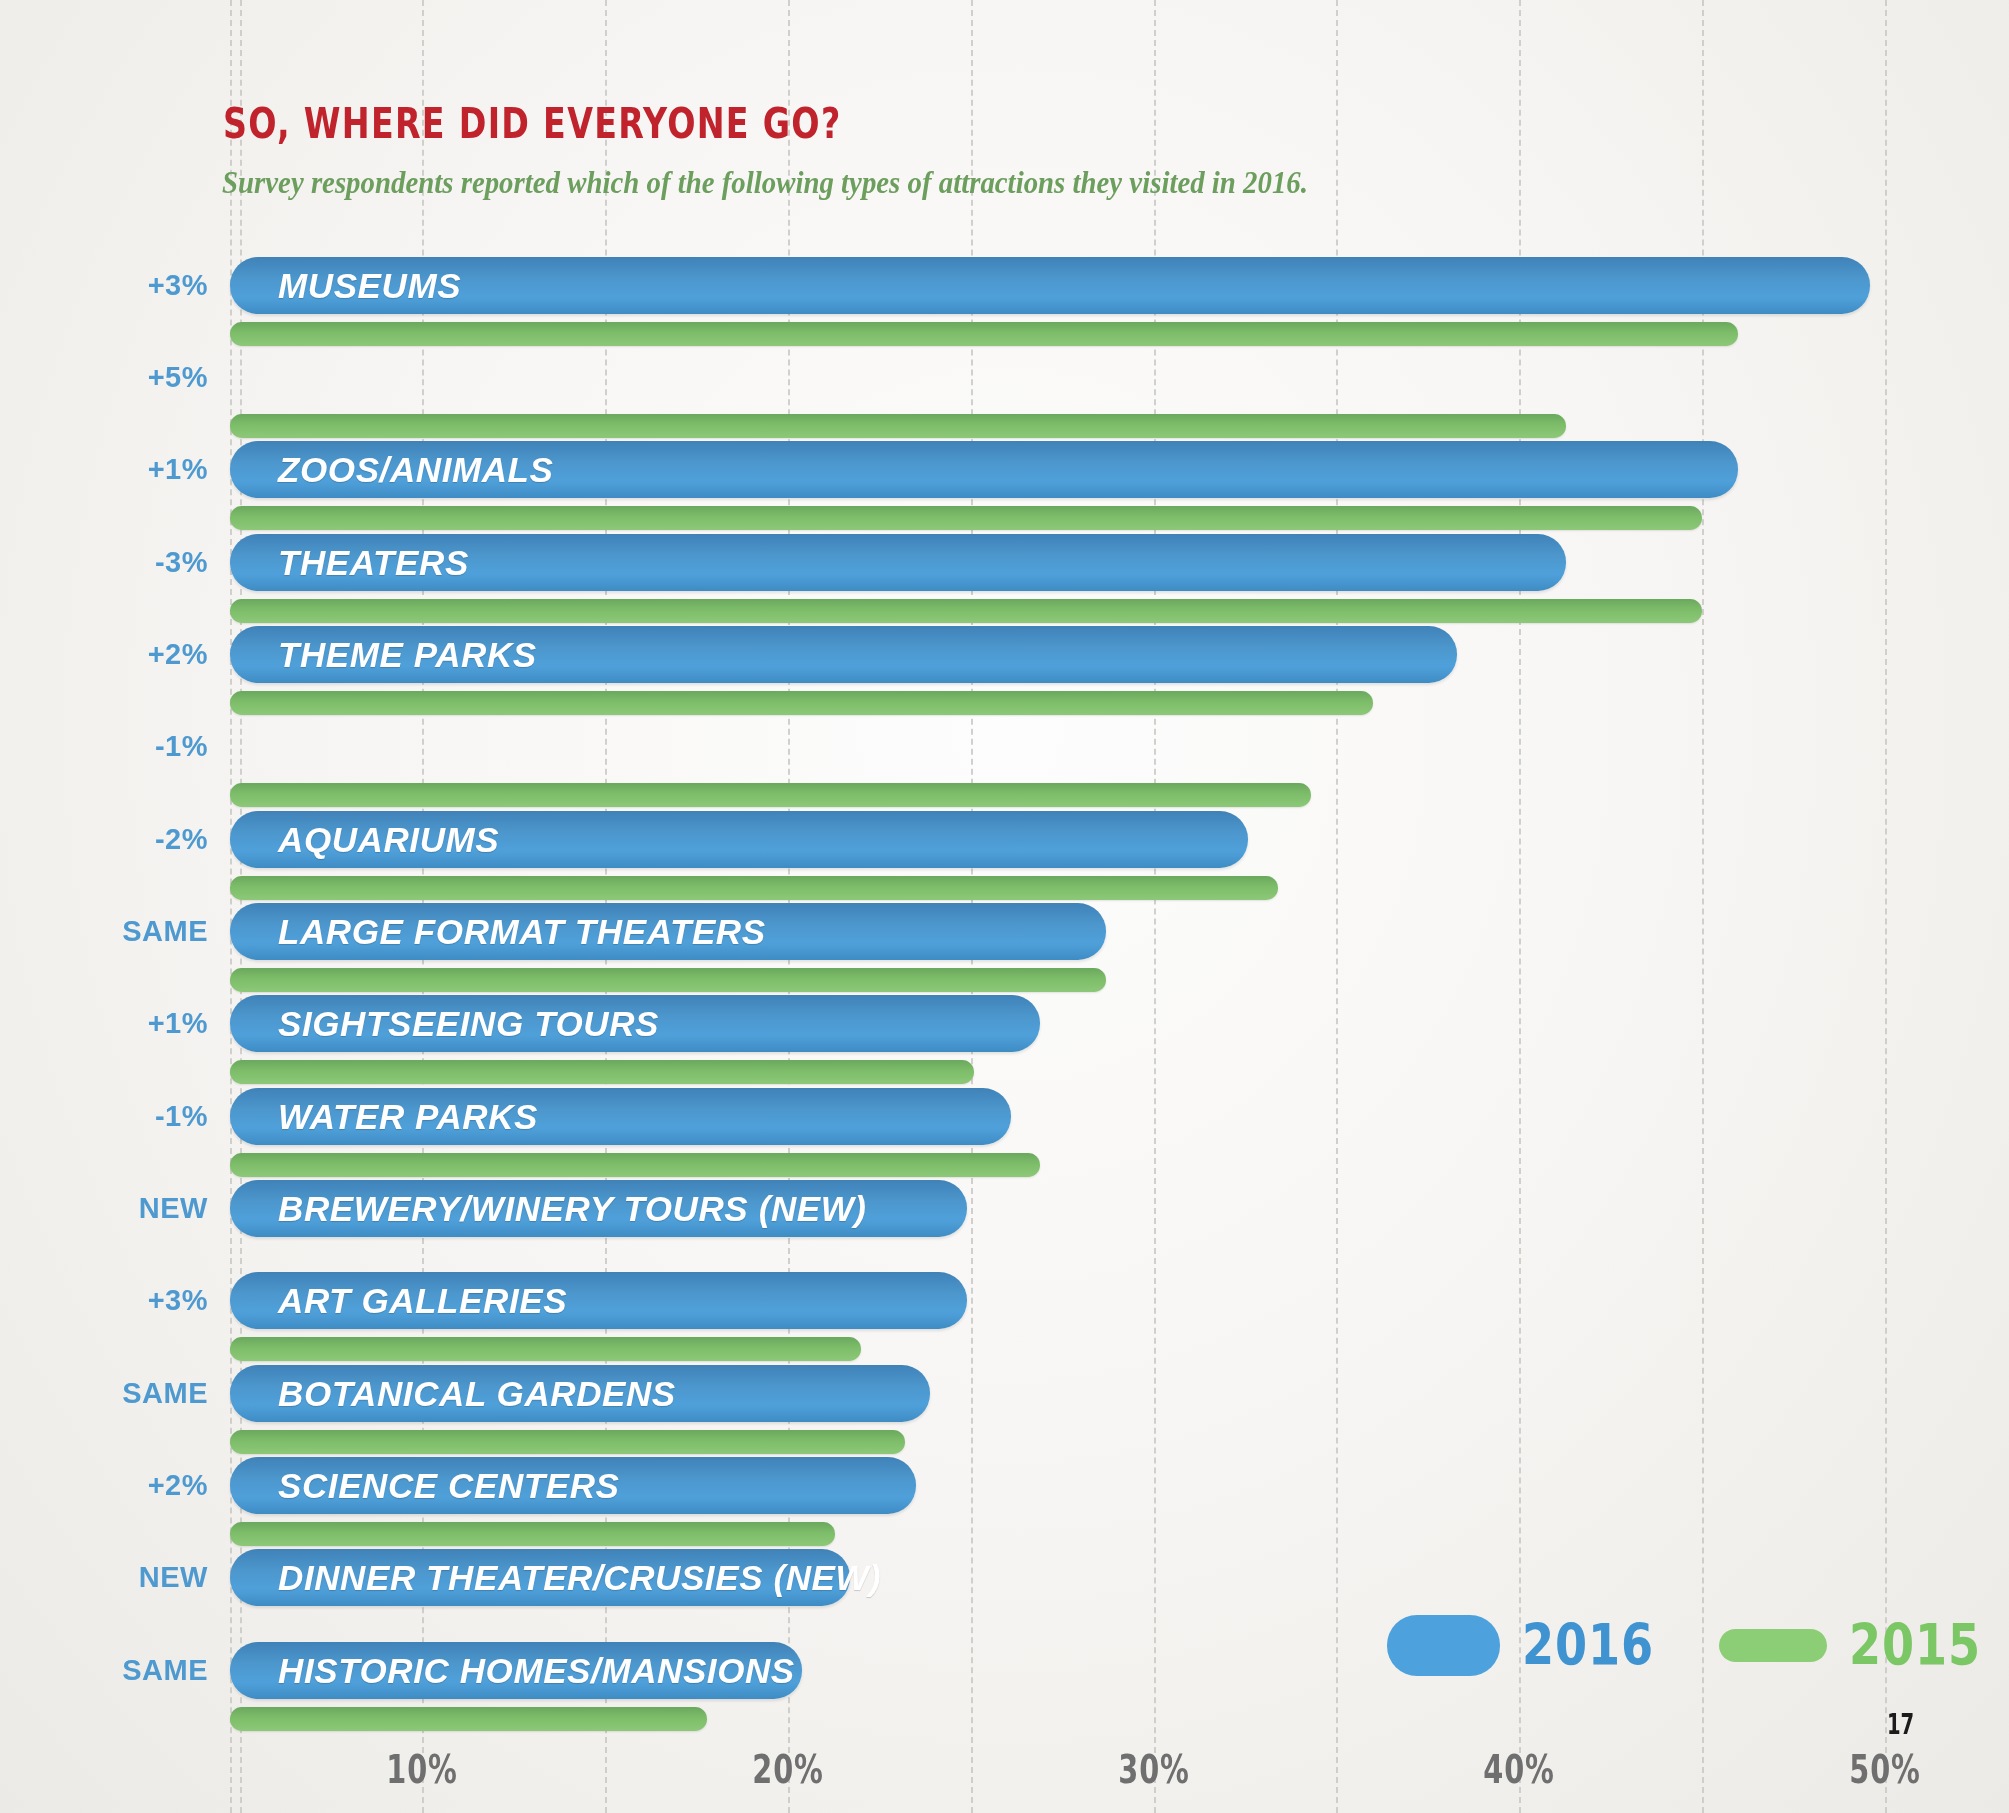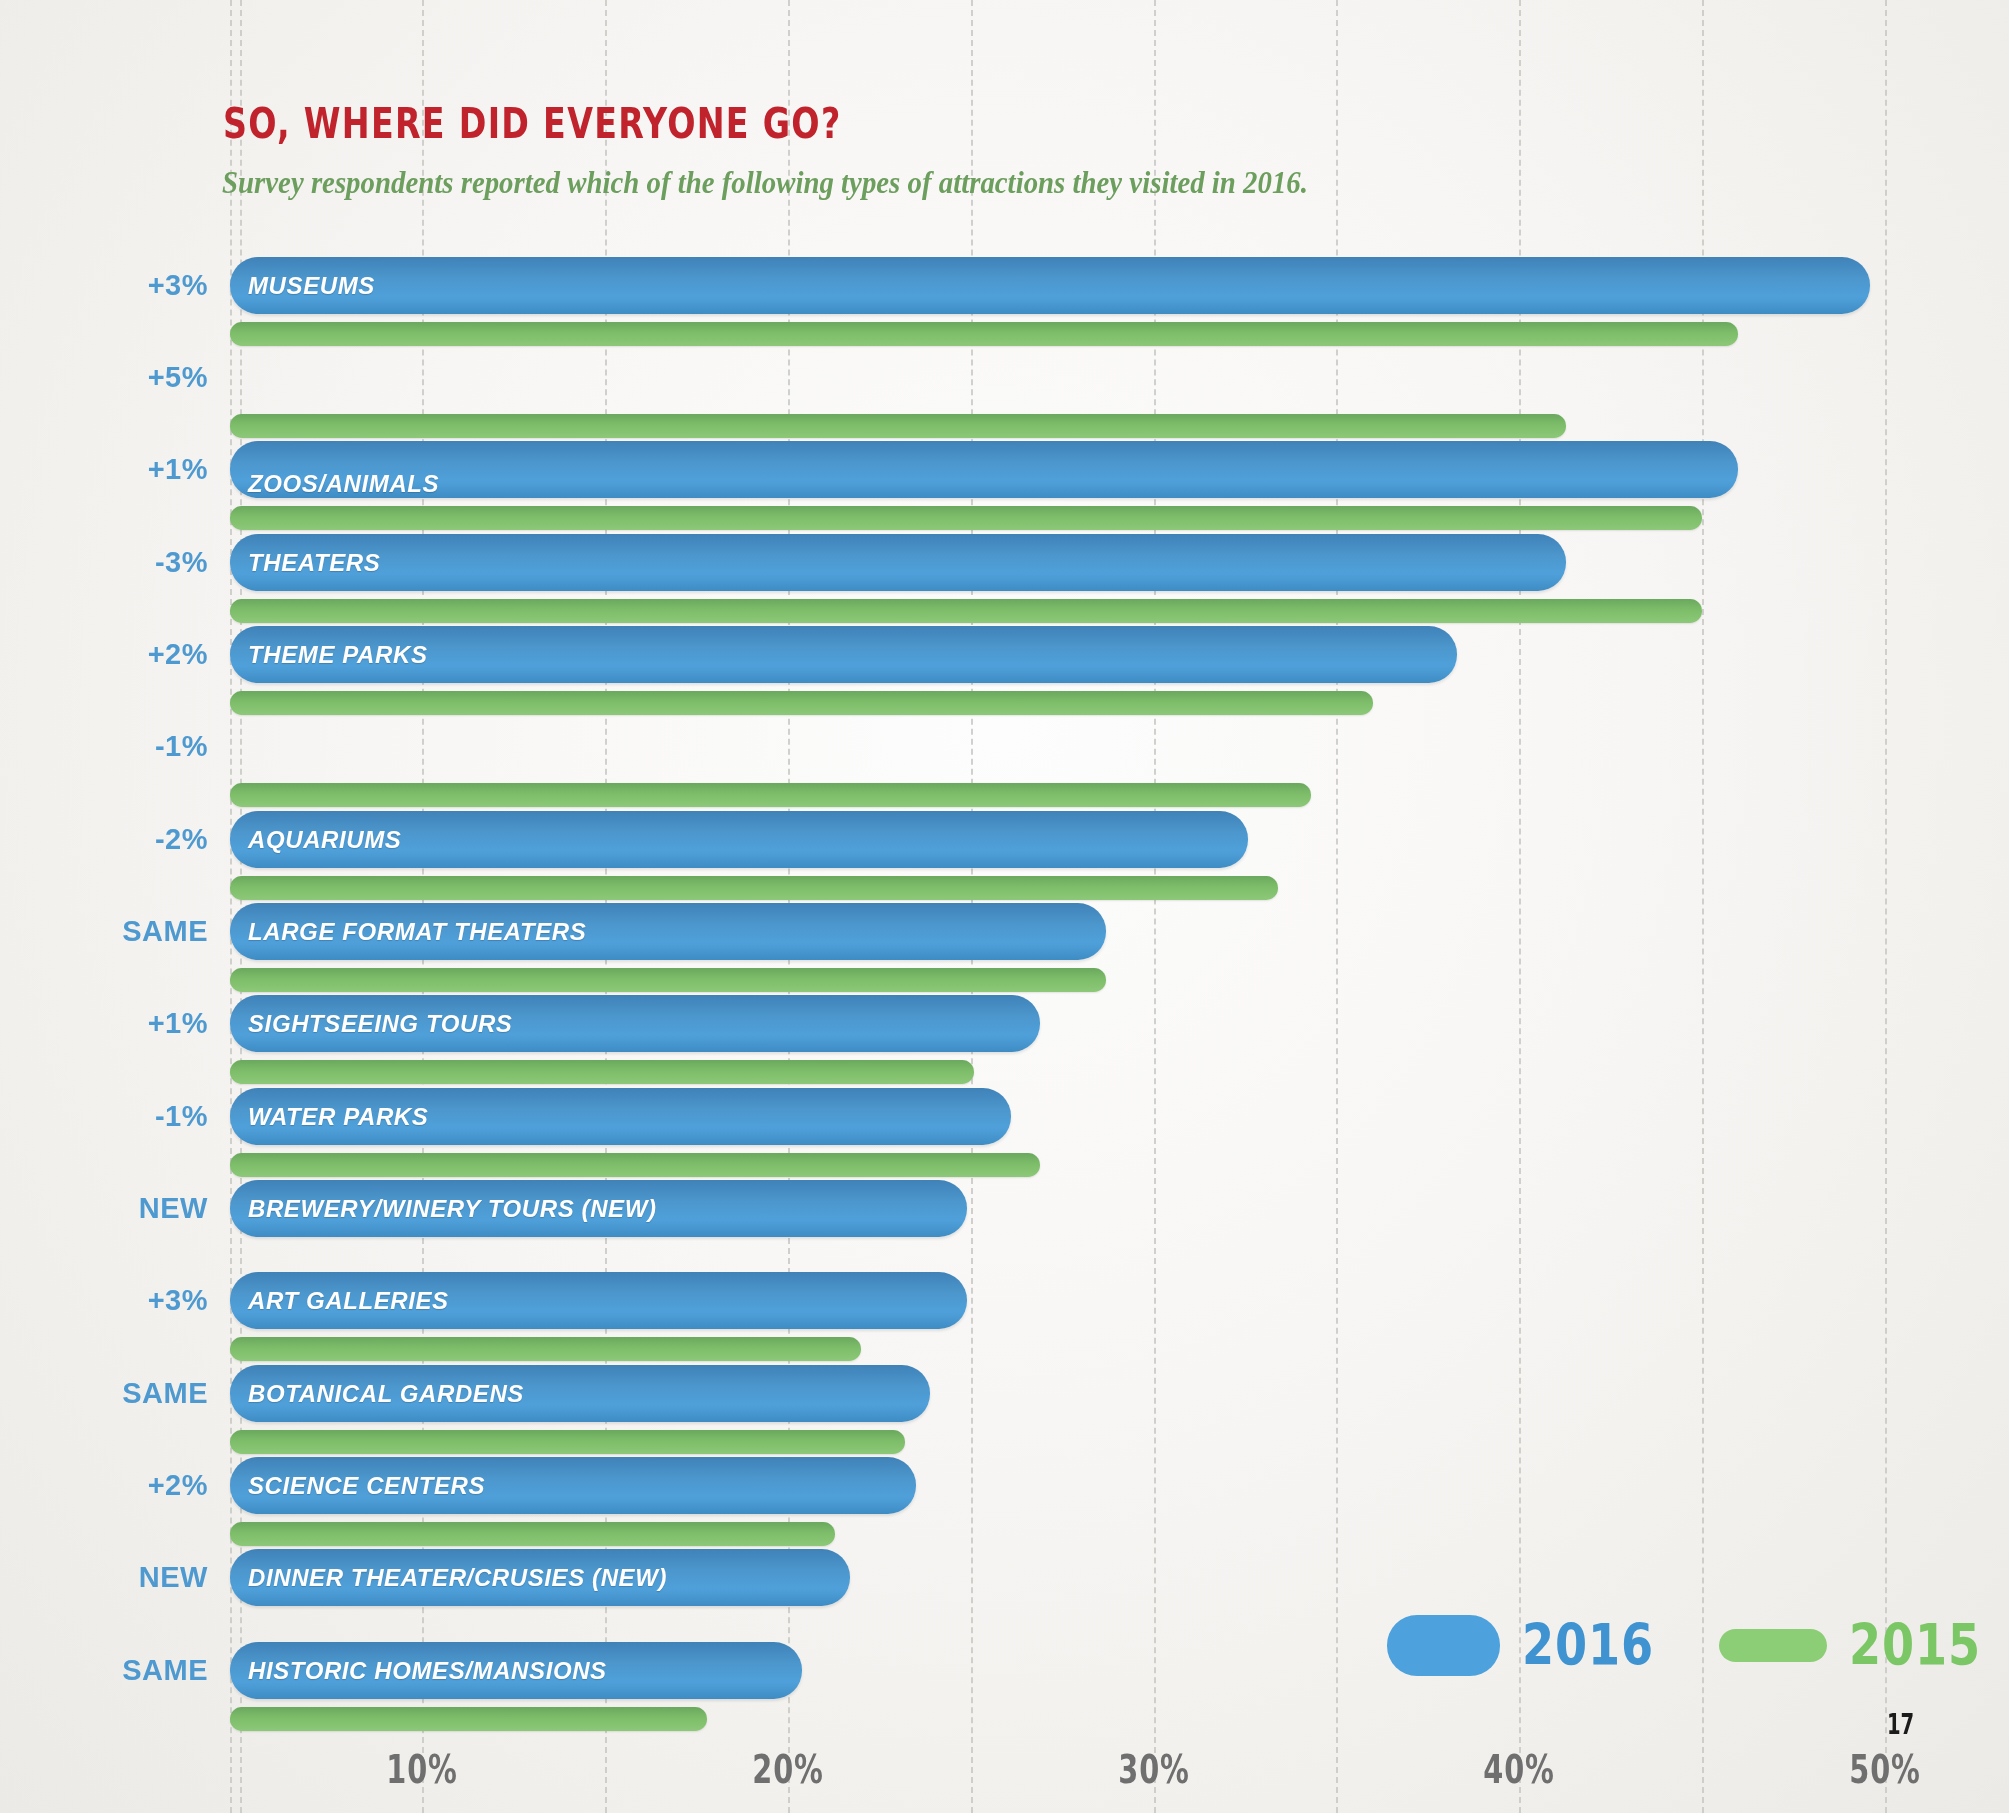--- a/index.html
+++ b/index.html
@@ -40,22 +40,22 @@
     text-align:right;color:#4e9ad0;
     font-size:29px;font-weight:bold;letter-spacing:0.5px;white-space:nowrap;
   }
   .bar2016{
     position:absolute;height:57px;border-radius:28px;
     background:linear-gradient(180deg,#3f82b8 0%,#4c97cd 38%,#4fa0da 70%,#3f8cc4 100%);
     box-shadow:0 2px 2.9px rgba(0,0,0,.10);
     display:flex;align-items:center;
   }
   .bar2016 .lbl{
-    color:#ffffff;font-size:24px;font-weight:bold;font-style:italic;
-    letter-spacing:0.6px;padding-left:18px;white-space:nowrap;
+    color:#ffffff;font-size:35px;font-weight:bold;font-style:italic;
+    letter-spacing:0.6px;padding-left:48px;white-space:nowrap;
     text-shadow:0 1px 1px rgba(0,0,0,.18);
   }
   .bar2015{
     position:absolute;height:23.5px;border-radius:11.8px;
     background:linear-gradient(180deg,#6aa95e 0%,#7dbd69 45%,#8cc878 100%);
     box-shadow:0 1px 2px rgba(0,0,0,.10);
   }
 
   
   #legend{position:absolute;left:1387px;top:1612px;display:flex;align-items:center;}
@@ -115,21 +115,21 @@
           <span class="lbl">MUSEUMS</span>
         </div>
         <div class="bar2015" style="left: 230px; top: 65px; width: 1508px;"></div>
       </div>
       <div class="row" style="top: 349px; height: 90px;">
         <div class="delta" style="top: 11.8px; right: 1801px;">+5%</div>
         <div class="bar2015" style="left: 230px; top: 65px; width: 1336px;"></div>
       </div>
       <div class="row" style="top: 441px; height: 90px;">
         <div class="delta" style="top: 11.8px; right: 1801px;">+1%</div>
-        <div class="bar2016" style="left: 230px; top: 0px; width: 1508px; align-items: flex-end;">
+        <div class="bar2016" style="left: 230px; top: 0px; width: 1508px;">
           <span class="lbl">ZOOS/ANIMALS</span>
         </div>
         <div class="bar2015" style="left: 230px; top: 65px; width: 1472px;"></div>
       </div>
       <div class="row" style="top: 534px; height: 90px;">
         <div class="delta" style="top: 11.8px; right: 1801px;">-3%</div>
         <div class="bar2016" style="left: 230px; top: 0px; width: 1336px;">
           <span class="lbl">THEATERS</span>
         </div>
         <div class="bar2015" style="left: 230px; top: 65px; width: 1472px;"></div>

